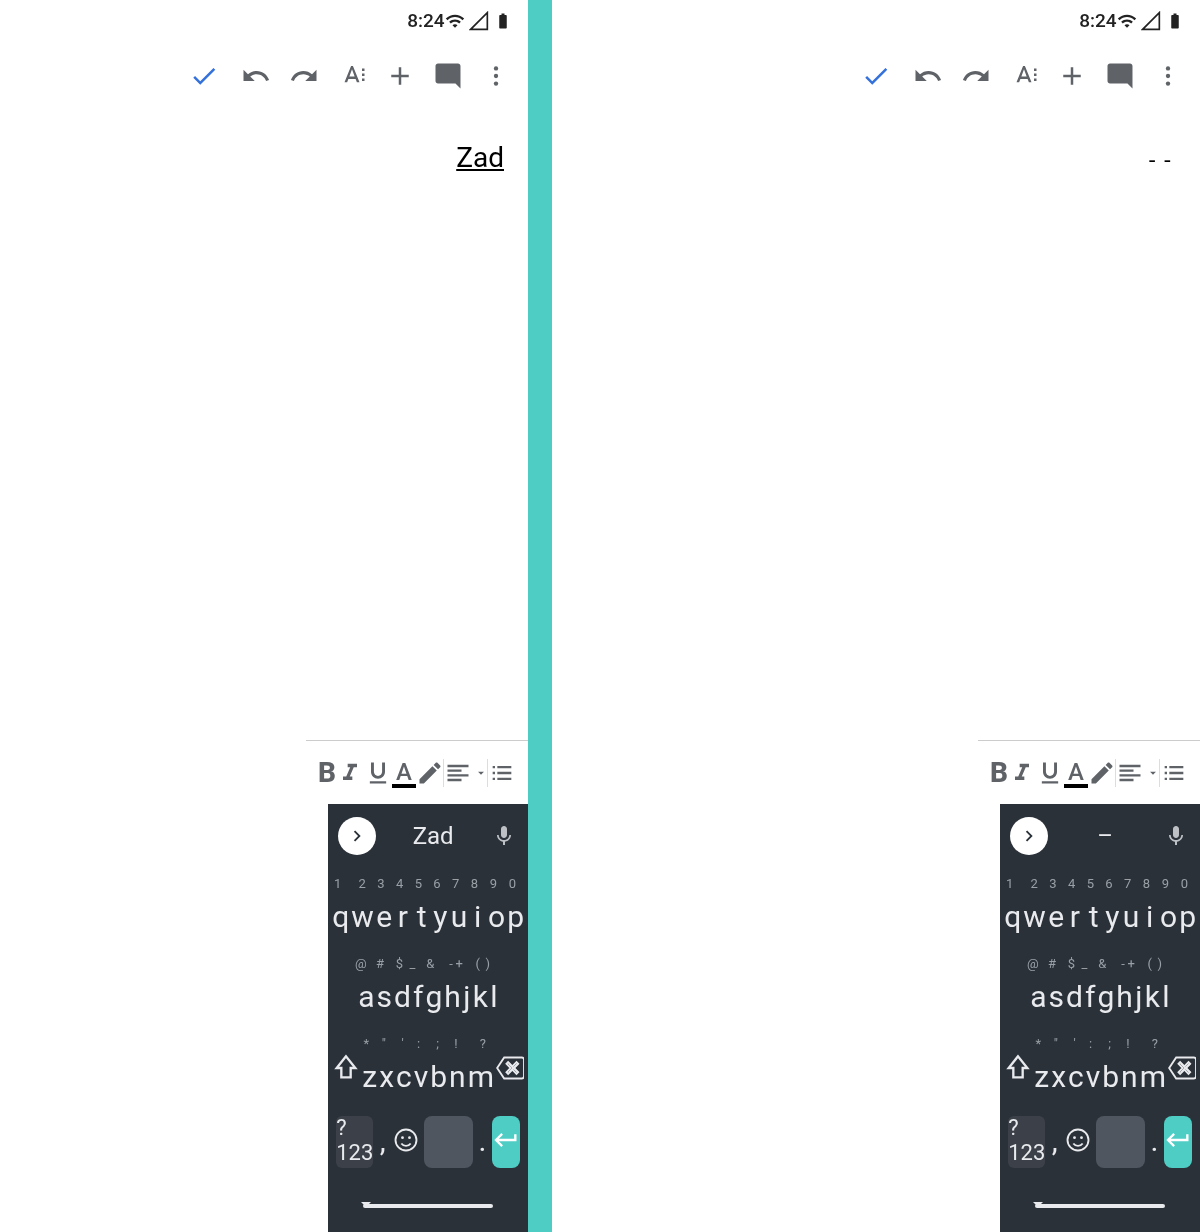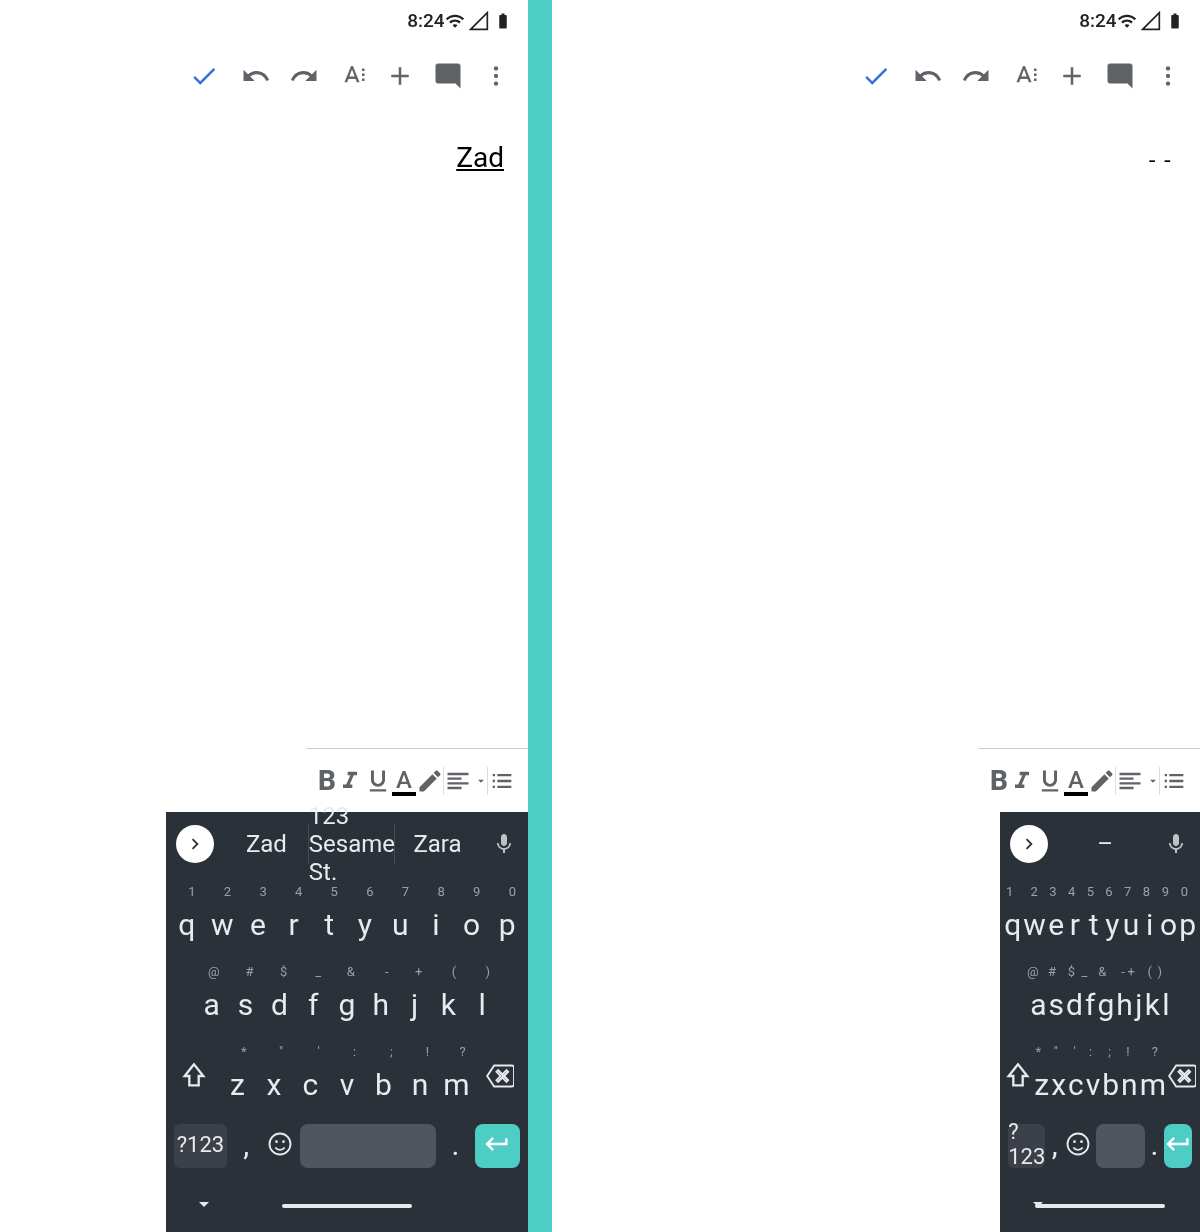--- a/index.html
+++ b/index.html
@@ -54,21 +54,21 @@
   .key .sup { position:absolute; top:4px; right:8px; font-size:13px; color:#9aa0a6;}
   .krow.r2 { padding:4px 30px; }
   .special { background:#3c4149; }
   .key.special { font-size:22px; align-items:center; padding-bottom:0;}
   .key.space { background:#50565f; flex:3.6; height:52px; border-radius:8px; }
   .key.enter { background:#4ECDC4; flex:1.2; height:52px; border-radius:8px; display:flex; align-items:center; justify-content:center;}
   .key.enter svg { width:28px; height:28px; color:#fff; }
   .key.icon svg { width:28px; height:28px; color:#e8eaed;}
   .key.wide { flex:1.4; }
   .krow.r4 { align-items:center; padding:8px 8px 12px 8px; gap:4px;}
-  .krow.r4 .key { height:44px; padding-bottom:4px; align-items:center;}
+  .krow.r4 .key { height:52px; padding-bottom:4px; align-items:center;}
   
   .navbar { height:52px; background:#2b3139; display:flex; align-items:center; justify-content:center; position:relative;}
   .navbar .home { width:130px; height:4px; background:#e8eaed; border-radius:2px;}
   .navbar .down { position:absolute; left:26px; }
   .navbar .down svg{ width:24px;height:24px; color:#e8eaed;}
   .fb .txtcolor { display:flex; flex-direction:column; align-items:center; }
   .fb .txtcolor .line{ width:24px; height:4px; background:#000; margin-top:-2px;}
   .align-combo { display:flex; align-items:center; gap:2px;}
   .align-combo svg.caret{ width:14px; height:14px;}
 </style>
@@ -266,22 +266,20 @@
 
   <div class="kbd">
     <div class="suggest">
       <div class="chev">
           <svg viewBox="0 0 24 24">
             <use href="#i-chevr"></use>
           </svg>
         </div>
       <div class="sug-group">
         <div class="sug">Zad</div>
-        <div class="sug">123 Sesame St.</div>
-        <div class="sug">Zara</div>
       </div>
       <div class="mic">
           <svg viewBox="0 0 24 24">
             <use href="#i-mic"></use>
           </svg>
         </div>
     </div>
     <div class="krow">
         <div class="key"><span class="sup">1</span>q</div>
         <div class="key"><span class="sup">2</span>w</div>

